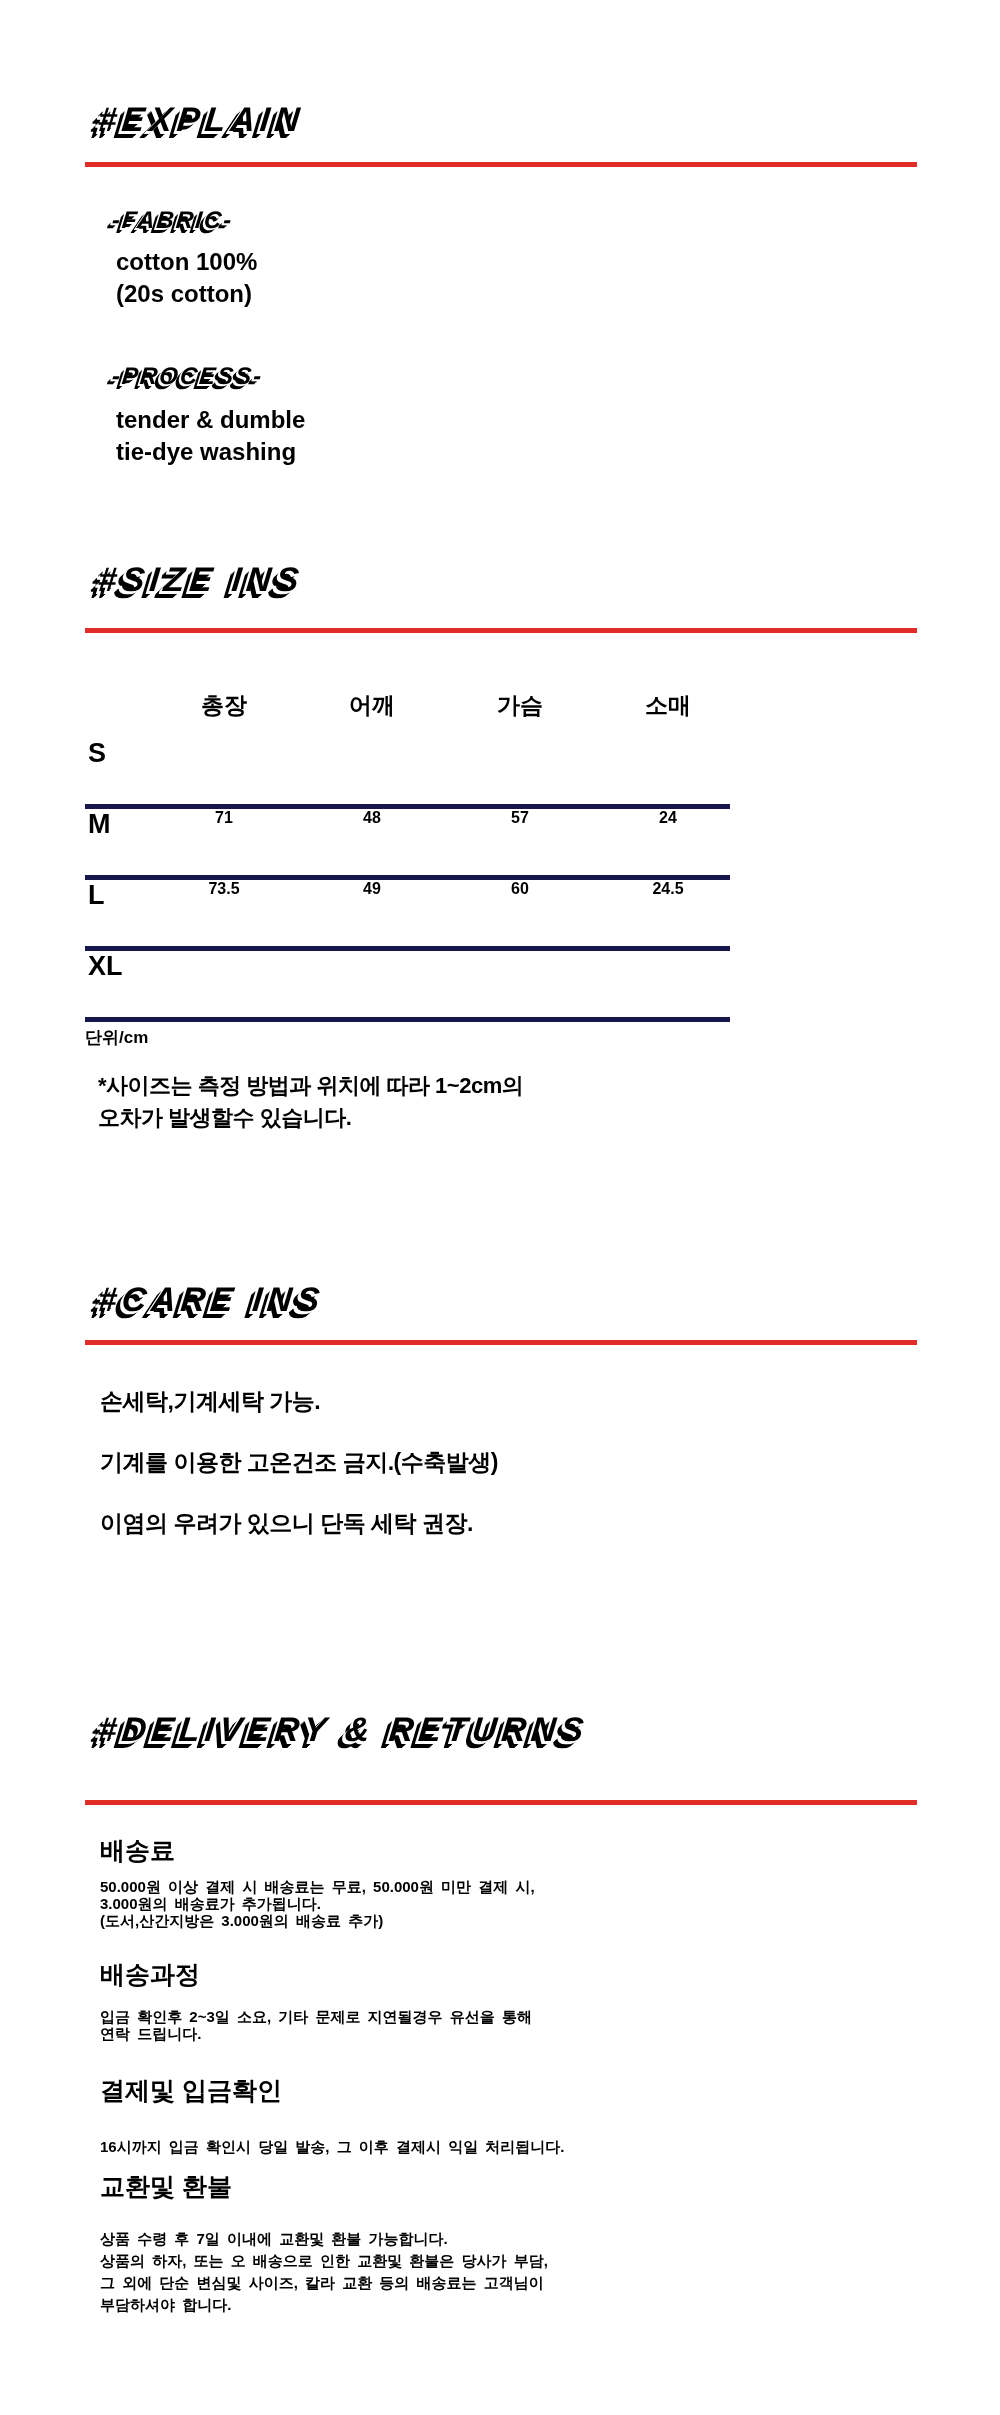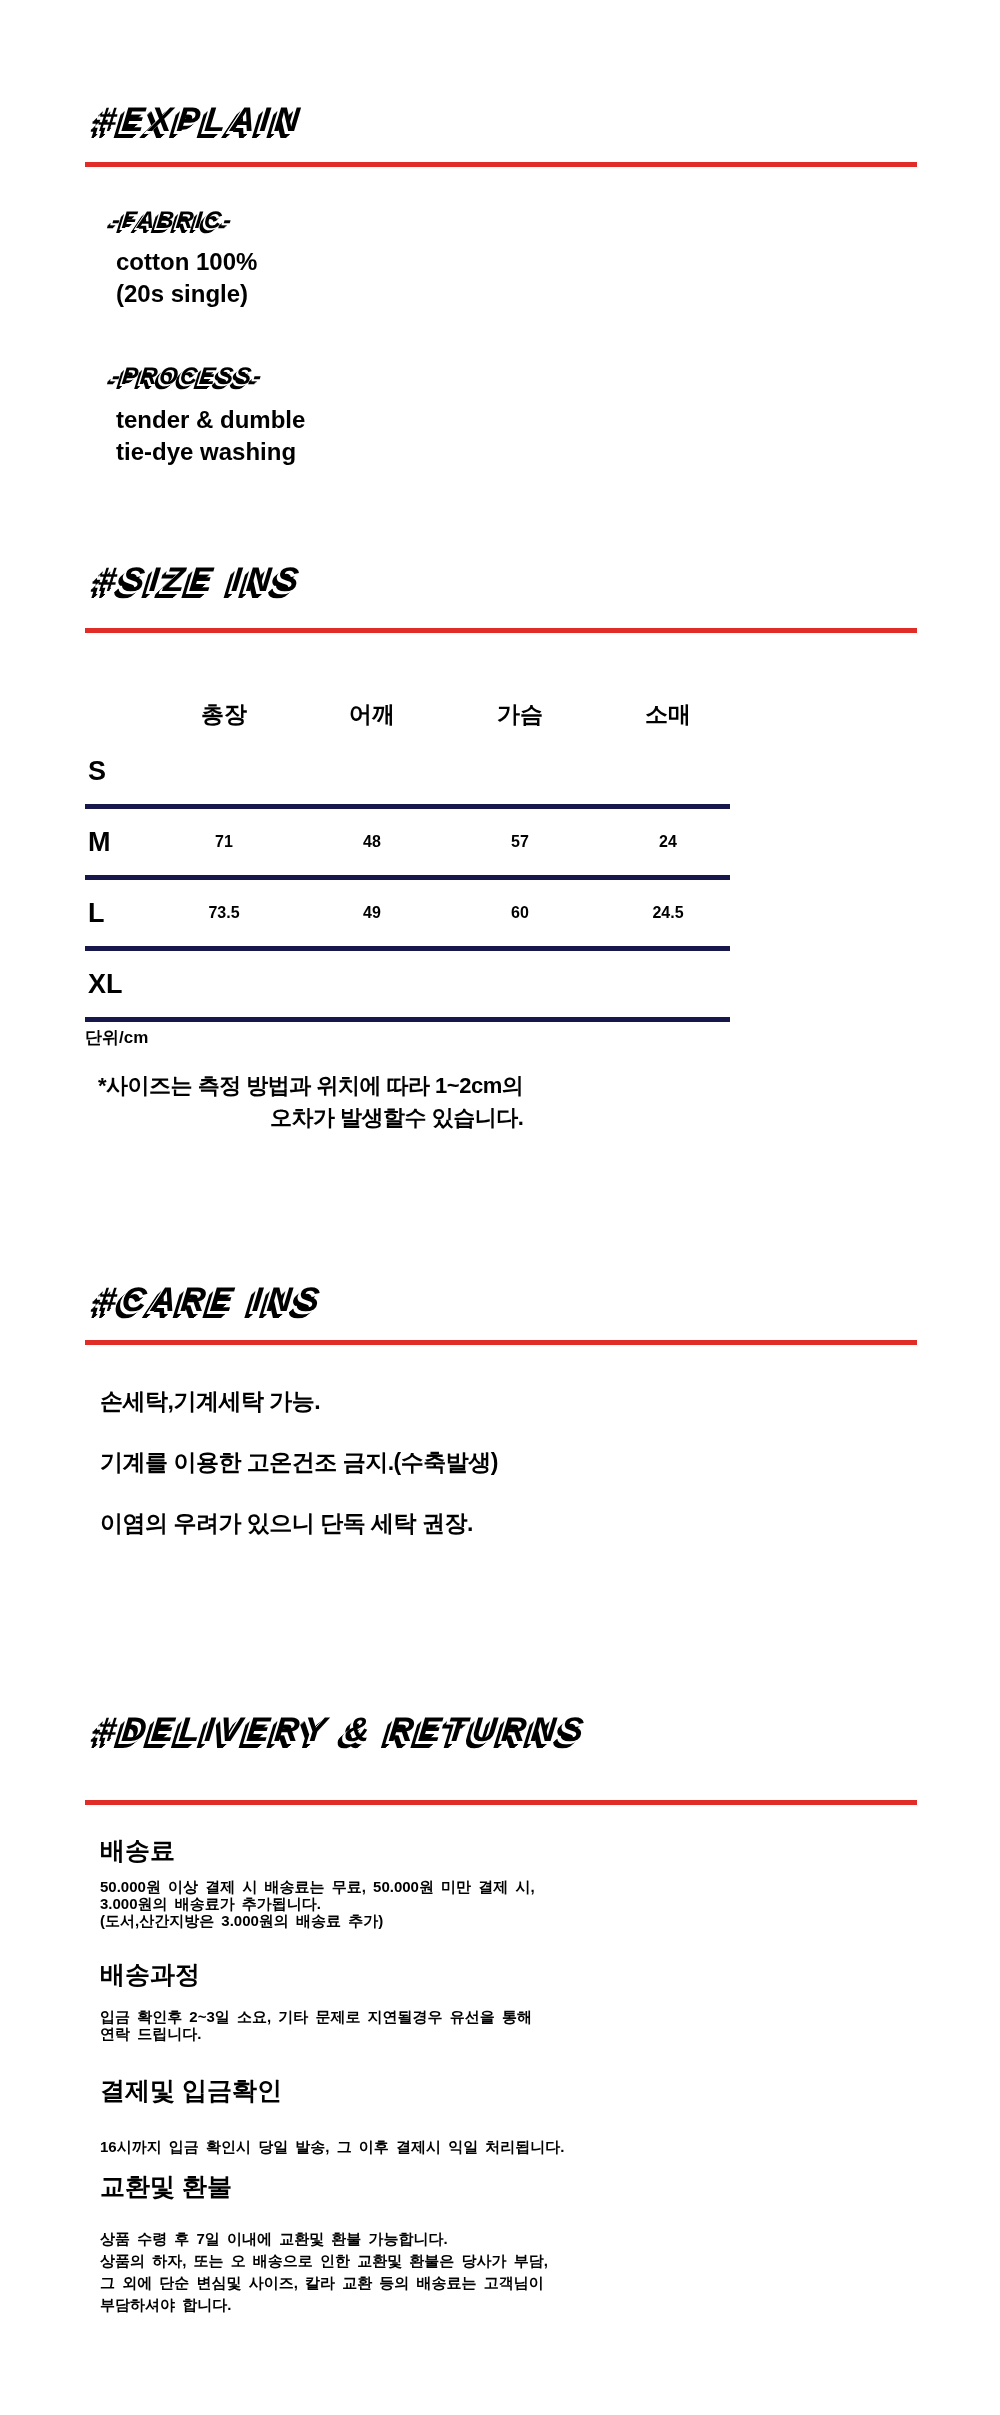--- a/index.html
+++ b/index.html
@@ -16,40 +16,40 @@
                 -3px 3px 0 #000,-4px 4px 0 #000,-5px 5px 0 #000;}
   .red-line{height:5px;background:var(--red,#e12d28);}
   .en-body{font-weight:bold;font-size:24px;line-height:32px;white-space:nowrap;}
   .kr-note{font-weight:bold;font-size:22px;line-height:32px;letter-spacing:-0.5px;white-space:nowrap;}
   .kr-care{font-weight:bold;font-size:23px;letter-spacing:-0.5px;white-space:nowrap;}
   .care-stack > div{margin-bottom:30px;}
   .kr-h{font-weight:bold;font-size:25px;white-space:nowrap;}
   .kr-b{font-weight:bold;font-size:15px;line-height:17px;word-spacing:3px;white-space:nowrap;}
   .kr-b.wide{line-height:22px;}
   .size-table{width:645px;}
-  .st-row{display:flex;align-items:center;gap:24px;}
+  .st-row{display:flex;align-items:flex-start;gap:24px;}
   .st-header{height:48px;}
   .st-data{height:66px;border-bottom:5px solid var(--navy,#17174c);}
   .st-label{width:50px;font-size:27px;font-weight:bold;padding-left:3px;}
   .st-colhead{flex:1;text-align:center;font-size:23px;font-weight:bold;}
   .st-cell{flex:1;text-align:center;font-size:16px;font-weight:bold;}
   .unit{font-size:17px;font-weight:bold;text-align:left;width:645px;}
 </style>
 </head>
 <body>
 
 <div class="canvas" style="background: rgb(255, 255, 255);">
 
   <div class="abs shadow-head" style="left:98px;top:100px;">#EXPLAIN</div>
   <div class="abs red-line" style="left:85px;top:162px;width:832px;"></div>
 
   <div class="abs shadow-sub" style="left:112px;top:206px;">-FABRIC-</div>
   <div class="abs" style="left:116px;top:246px;">
     <div class="en-body">cotton 100%</div>
-    <div class="en-body">(20s single)</div>
+    <div class="en-body">(20s cotton)</div>
   </div>
 
   <div class="abs shadow-sub" style="left:112px;top:362px;">-PROCESS-</div>
   <div class="abs" style="left:116px;top:404px;">
     <div class="en-body">tender &amp; dumble</div>
     <div class="en-body">tie-dye washing</div>
   </div>
 
   <div class="abs shadow-head" style="left:98px;top:560px;">#SIZE INS</div>
   <div class="abs red-line" style="left:85px;top:628px;width:832px;"></div>
@@ -87,21 +87,21 @@
       <div class="st-label">XL</div>
       <div class="st-cell"></div>
       <div class="st-cell"></div>
       <div class="st-cell"></div>
       <div class="st-cell"></div>
     </div>
   </div>
 
   <div class="abs unit" style="left:85px;top:1026px;">단위/cm</div>
 
-  <div class="abs" style="left:98px;top:1070px;text-align:right;">
+  <div class="abs" style="left:98px;top:1070px;">
     <div class="kr-note">*사이즈는 측정 방법과 위치에 따라 1~2cm의</div>
     <div class="kr-note">오차가 발생할수 있습니다.</div>
   </div>
 
   <div class="abs shadow-head" style="left:98px;top:1280px;">#CARE INS</div>
   <div class="abs red-line" style="left:85px;top:1340px;width:832px;"></div>
 
   <div class="abs care-stack" style="left:100px;top:1386px;">
     <div class="kr-care">손세탁,기계세탁 가능.</div>
     <div class="kr-care">기계를 이용한 고온건조 금지.(수축발생)</div>

